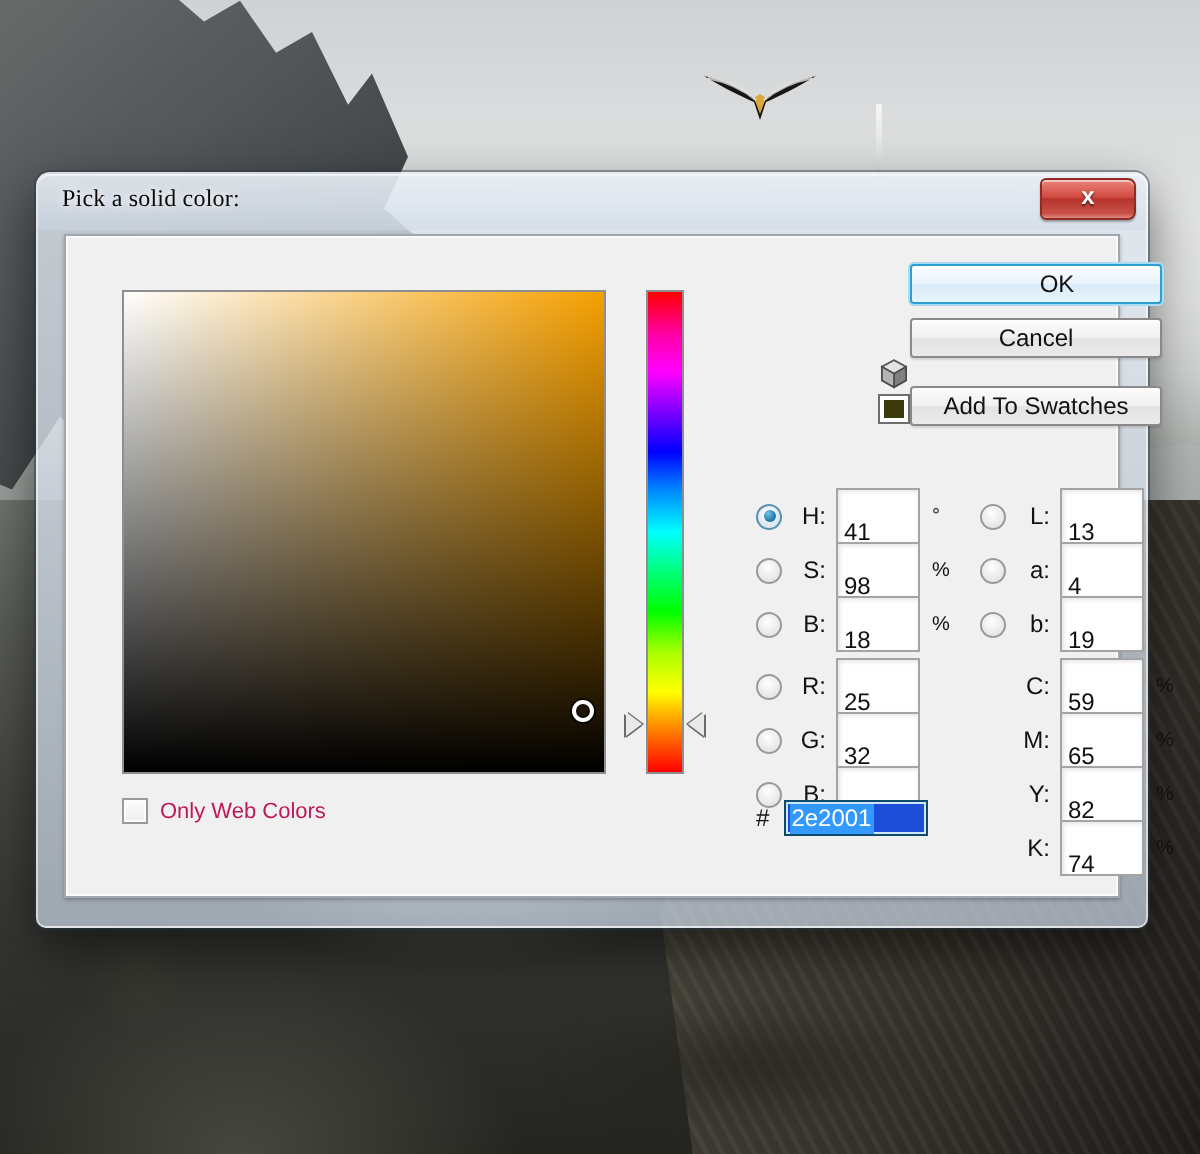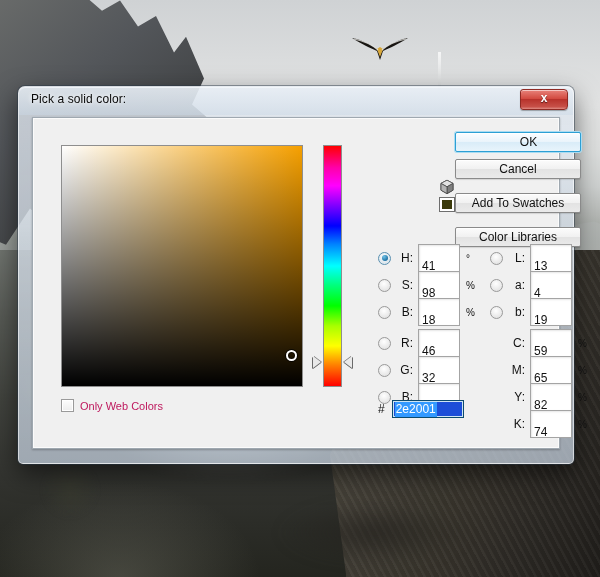--- a/index.html
+++ b/index.html
@@ -125,20 +125,21 @@
     position: relative;
     height: 28px;
     border-radius: 6px 6px 0 0;
     background: linear-gradient(180deg, rgba(238,244,250,.55), rgba(202,216,230,.45));
   }
   #title-text {
     position: absolute; left: 12px; top: 5px;
     font-size: 12px; color: #0a0a0a;
     text-shadow: 0 0 4px rgba(255,255,255,.9), 0 0 7px rgba(255,255,255,.8);
     letter-spacing: .1px;
+    font-family: Liberation Serif, serif;
   }
   #close-btn {
     position: absolute; right: 5px; top: 2px;
     width: 46px; height: 19px;
     border-radius: 3px 4px 4px 3px;
     background: linear-gradient(180deg, #e8837a 0%, #d24b41 45%, #b8332c 50%, #c75048 88%, #e08c84 100%);
     border: 1px solid #8f2a24;
     box-shadow: inset 0 1px 0 rgba(255,255,255,.55), 0 1px 1px rgba(0,0,0,.3);
     cursor: pointer;
   }
@@ -413,21 +414,20 @@
       <path d="M8 1.2 L14 4.4 L14 11.2 L8 14.6 L2 11.2 L2 4.4 Z" fill="#8d8d8d" stroke="#4a4a4a" stroke-width="1"></path>
       <path d="M8 1.2 L14 4.4 L8 7.8 L2 4.4 Z" fill="#e3e3e3" stroke="#5a5a5a" stroke-width=".8"></path>
       <path d="M8 7.8 L14 4.4 L14 11.2 L8 14.6 Z" fill="#7f7f7f" stroke="#4a4a4a" stroke-width=".8"></path>
       <path d="M8 7.8 L2 4.4 L2 11.2 L8 14.6 Z" fill="#b4b4b4" stroke="#4a4a4a" stroke-width=".8"></path>
     </svg>
     <div id="gamut-swatch" style="background: rgb(59, 58, 11);"></div>
 
     <div class="btn" id="btn-ok">OK</div>
     <div class="btn" id="btn-cancel">Cancel</div>
     <div class="btn" id="btn-swatches">Add To Swatches</div>
-    <div class="btn" id="btn-libraries">Color Libraries</div>
 
     <div class="field-row" id="row-h" style="left:345px; top:130px;">
       <div class="radio on"></div>
       <div class="fld-label">H:</div>
       <div class="fld-input">41</div>
       <div class="fld-unit">°</div>
     </div>
     <div class="field-row" id="row-s" style="left:345px; top:157px;">
       <div class="radio"></div>
       <div class="fld-label">S:</div>
@@ -437,21 +437,21 @@
     <div class="field-row" id="row-b" style="left:345px; top:184px;">
       <div class="radio"></div>
       <div class="fld-label">B:</div>
       <div class="fld-input">18</div>
       <div class="fld-unit">%</div>
     </div>
 
     <div class="field-row" id="row-r" style="left:345px; top:215px;">
       <div class="radio"></div>
       <div class="fld-label">R:</div>
-      <div class="fld-input">46</div>
+      <div class="fld-input">25</div>
     </div>
     <div class="field-row" id="row-g" style="left:345px; top:242px;">
       <div class="radio"></div>
       <div class="fld-label">G:</div>
       <div class="fld-input">32</div>
     </div>
     <div class="field-row" id="row-bb" style="left:345px; top:269px;">
       <div class="radio"></div>
       <div class="fld-label">B:</div>
       <div class="fld-input">1</div>

